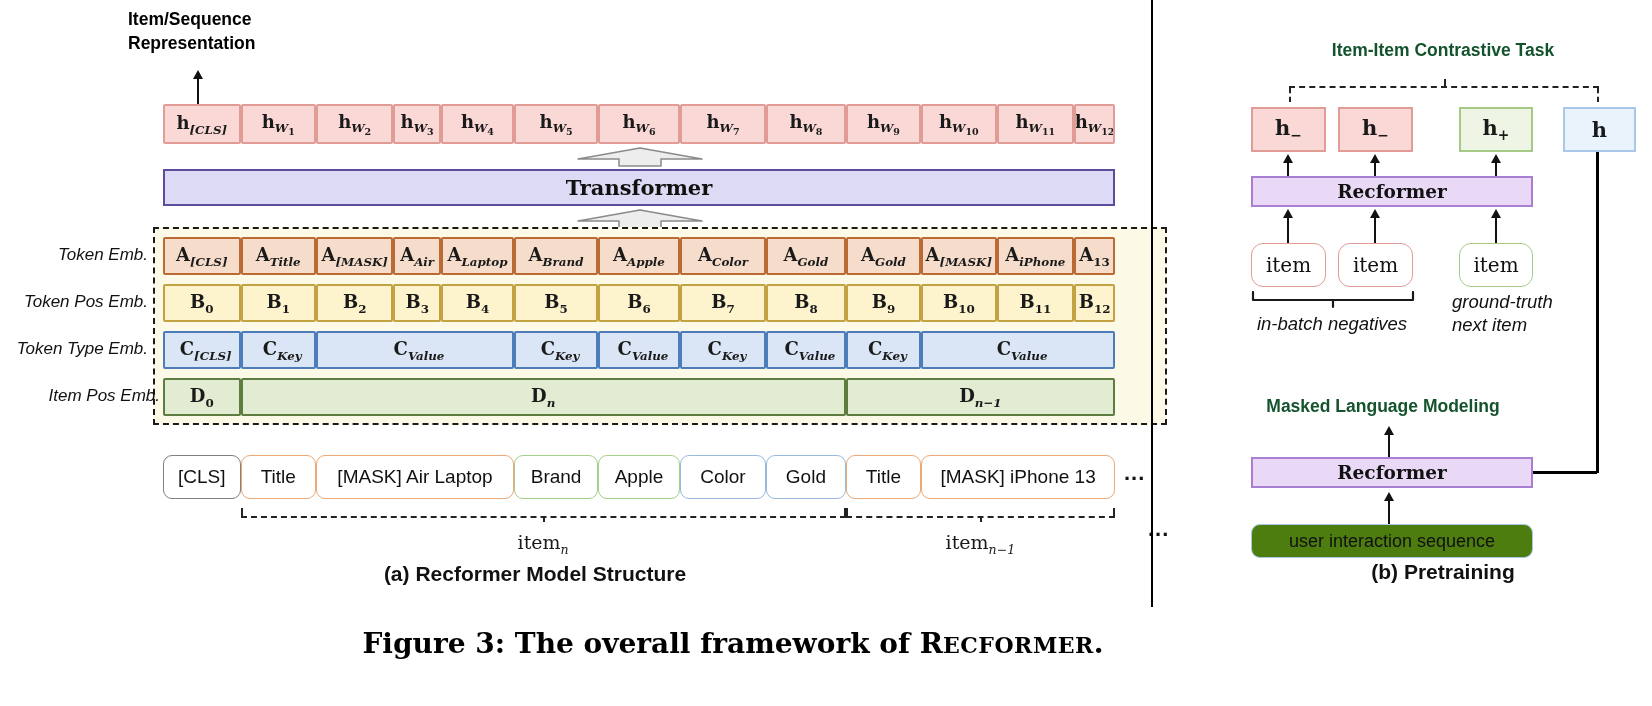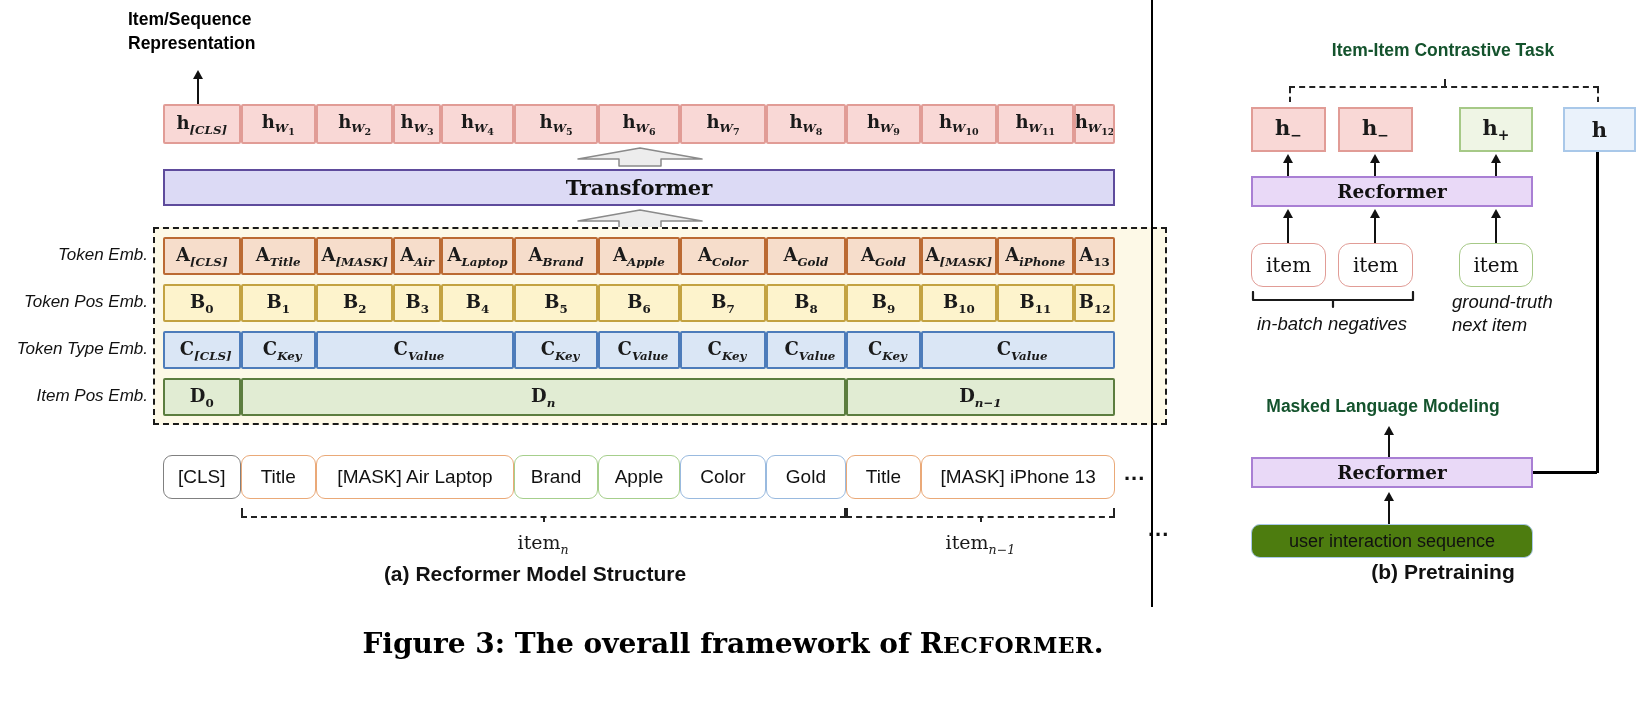--- a/index.html
+++ b/index.html
@@ -281,21 +281,21 @@
         <span class="math"><span>D</span><sub class="it">n</sub></span>
       </div>
       <div class="cell dc" style="grid-column: span 4;">
         <span class="math"><span>D</span><sub class="it">n−1</sub></span>
       </div>
     </div>
 
   <div class="row-label" style="top:245px;">Token Emb.</div>
   <div class="row-label" style="top:292px;">Token Pos Emb.</div>
   <div class="row-label" style="top:339px;">Token Type Emb.</div>
-  <div class="row-label" style="top:386px;">Item Pos Emb.</div>
+  <div class="row-label" style="top:386px;margin-left:12px;">Item Pos Emb.</div>
 
   <div id="token-row" class="grid13">
       <div class="tok tok-gray">[CLS]</div>
       <div class="tok tok-orange">Title</div>
       <div class="tok tok-orange" style="grid-column: span 3;">[MASK] Air Laptop</div>
       <div class="tok tok-green">Brand</div>
       <div class="tok tok-green">Apple</div>
       <div class="tok tok-blue">Color</div>
       <div class="tok tok-blue">Gold</div>
       <div class="tok tok-orange">Title</div>

